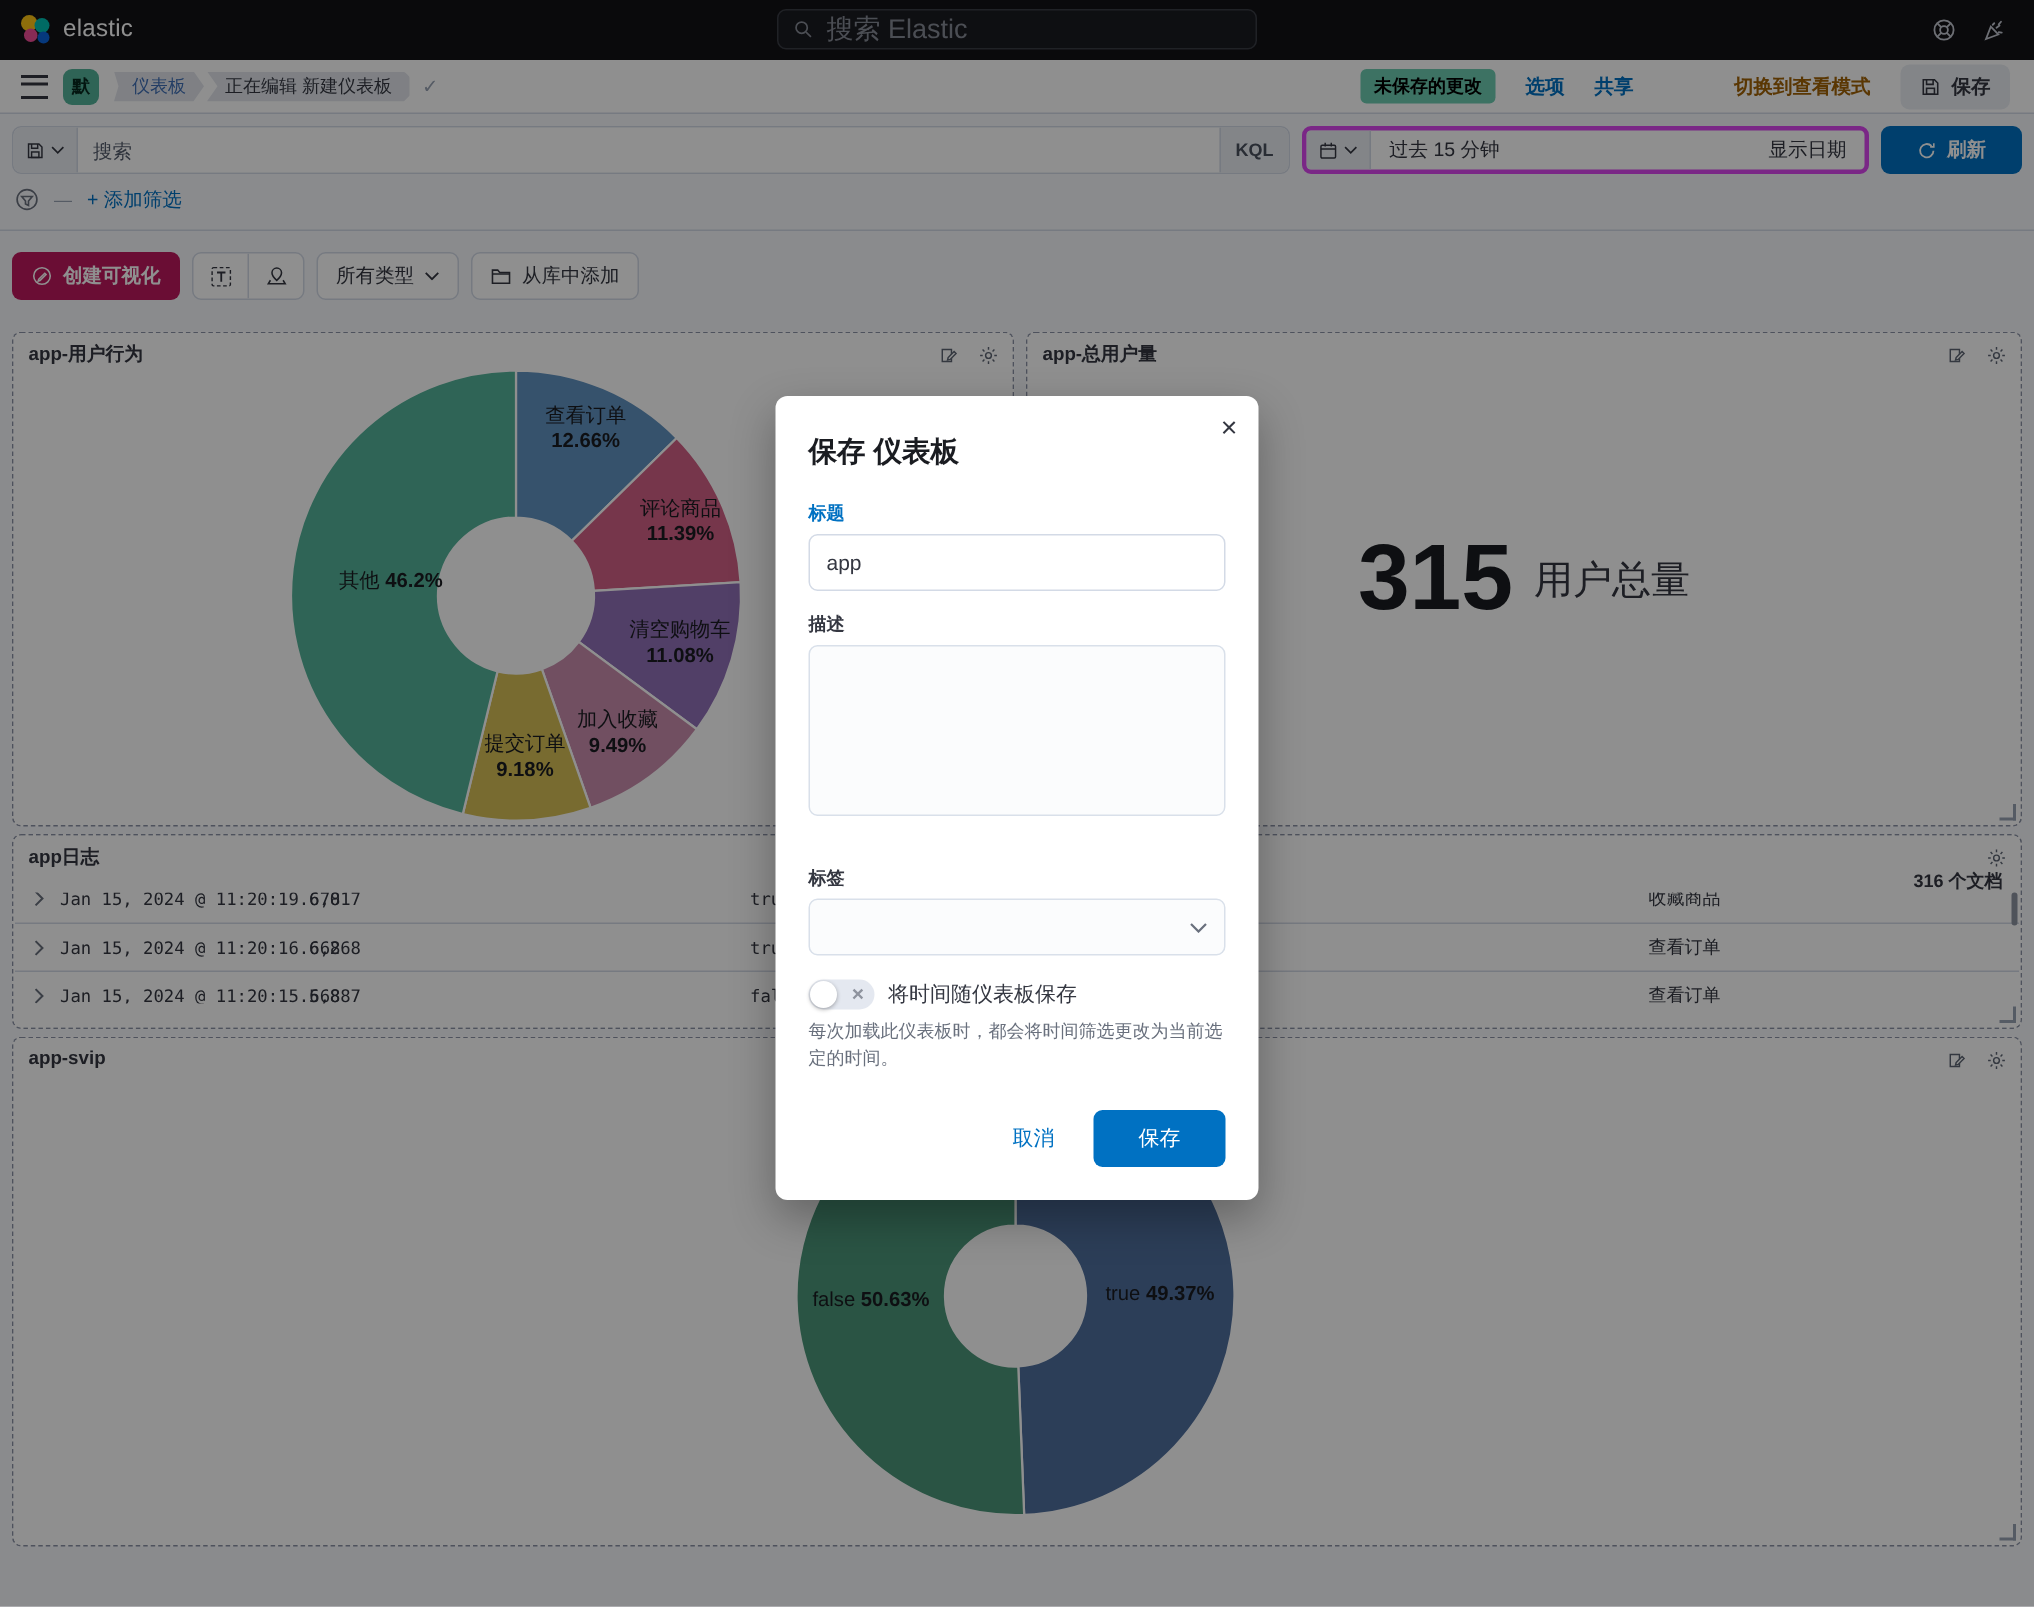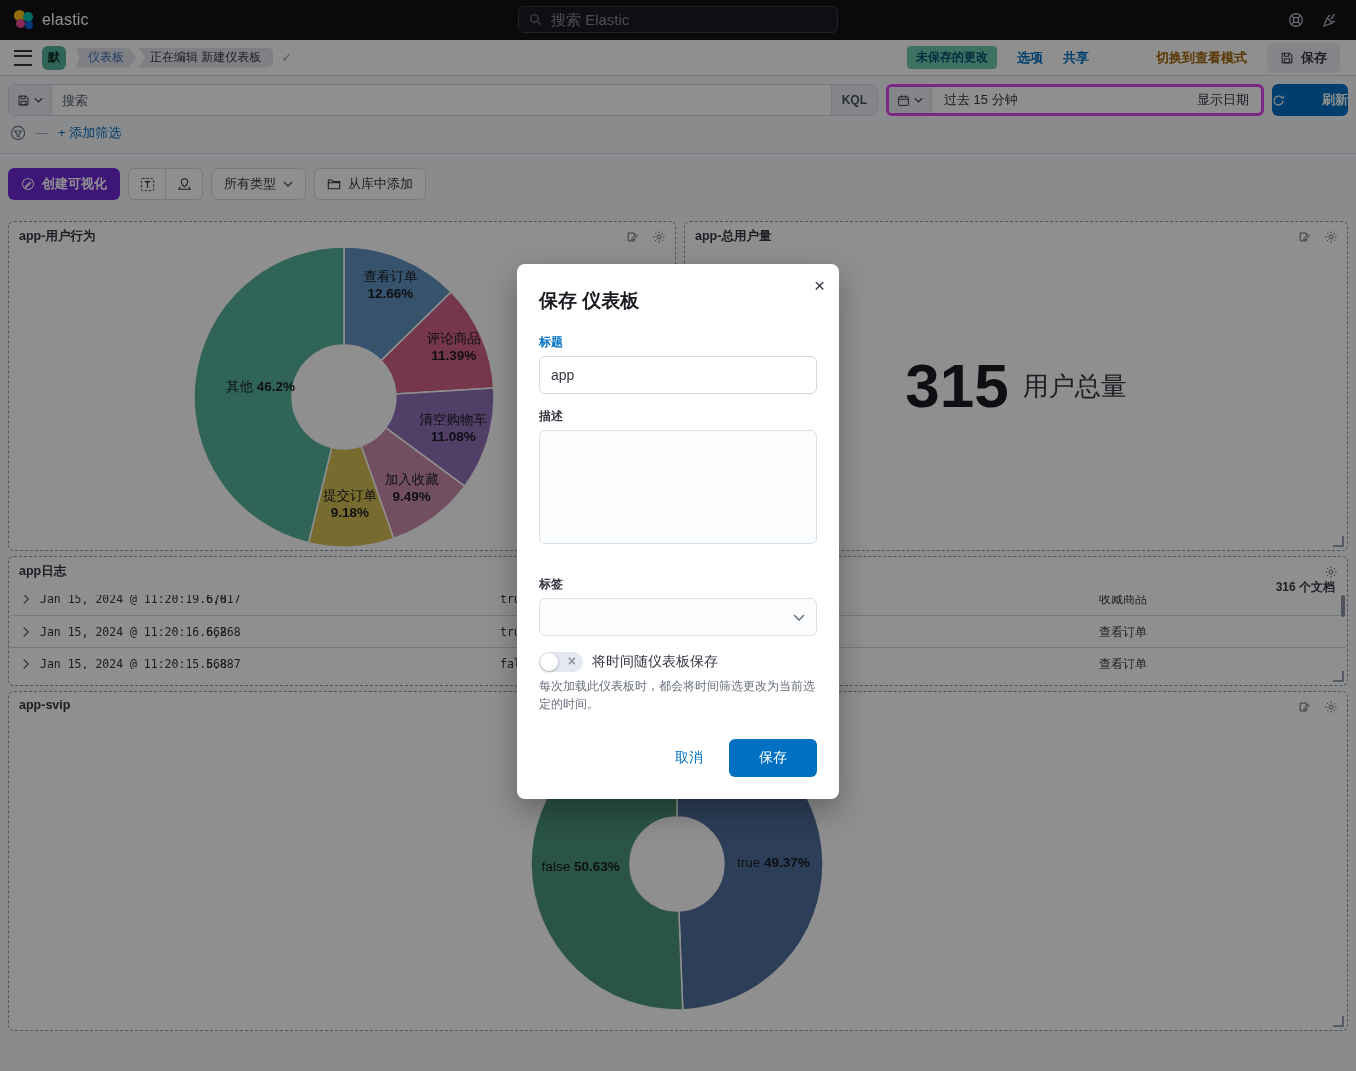--- a/index.html
+++ b/index.html
@@ -13,67 +13,67 @@
   .logo-mark{position:relative;width:20px;height:20px;}
   .logo-mark i{position:absolute;border-radius:50%;}
   .logo-mark .b1{width:11px;height:11px;background:#FEC514;left:0;top:0;}
   .logo-mark .b2{width:10px;height:10px;background:#00BFB3;left:9px;top:2px;}
   .logo-mark .b3{width:9px;height:9px;background:#F04E98;left:2px;top:9px;}
   .logo-mark .b4{width:8px;height:8px;background:#0B64DD;left:11px;top:11px;}
   .brand{color:#fff;font-size:16px;font-weight:400;letter-spacing:.2px;}
   .hdr-search{position:absolute;left:50%;transform:translateX(-50%);top:6px;width:320px;height:27px;
       background:#1a1b20;border:1px solid #3a3d45;border-radius:6px;display:flex;align-items:center;
       gap:7px;padding:0 10px;box-sizing:border-box;}
-  .hdr-search input{background:transparent;border:0;outline:0;color:#d6d9e0;font-size:15px;width:100%;
+  .hdr-search input{background:transparent;border:0;outline:0;color:#d6d9e0;font-size:18px;width:100%;
       font-family:"Liberation Sans",sans-serif;}
   .hdr-search input::placeholder{color:#878b96;}
   .hdr-icons{margin-left:auto;display:flex;gap:18px;margin-right:18px;color:#c3c7d0;}
   .hdr-icons span{cursor:pointer;}
   
   .navbar{position:absolute;left:0;top:40px;width:1356px;height:36px;background:#fff;
       border-bottom:1px solid #D3DAE6;display:flex;align-items:center;padding:0 10px;box-sizing:border-box;z-index:9;}
   .burger{width:18px;height:12px;border-top:2px solid #343741;border-bottom:2px solid #343741;
       position:relative;margin:0 10px 0 4px;cursor:pointer;}
   .burger:after{content:"";position:absolute;left:0;right:0;top:3px;height:2px;background:#343741;}
   .space-badge{width:24px;height:24px;border-radius:6px;background:#54B399;color:#07281e;
       font-size:12px;font-weight:700;display:flex;align-items:center;justify-content:center;cursor:pointer;margin-right:10px;}
   .crumb{height:20px;display:flex;align-items:center;font-size:12px;padding:0 12px;background:#E2E5EC;
       color:#3F6EB4;cursor:pointer;clip-path:polygon(0 0,calc(100% - 7px) 0,100% 50%,calc(100% - 7px) 100%,0 100%,3px 50%);}
   .crumb.current{color:#343741;margin-left:2px;clip-path:polygon(0 0,calc(100% - 4px) 0,100% 20%,100% 80%,calc(100% - 4px) 100%,0 100%,7px 50%);
       border-radius:0 4px 4px 0;}
   .crumb-check{color:#98A2B3;font-size:13px;margin-left:8px;}
   .nav-right{margin-left:auto;display:flex;align-items:center;gap:20px;padding-right:6px;}
-  .badge-unsaved{background:#6DCCB1;color:#0c4a6e;font-size:12px;font-weight:600;border-radius:4px;
+  .badge-unsaved{background:#6DCCB1;color:#000000;font-size:12px;font-weight:600;border-radius:4px;
       padding:3px 9px;}
   .nav-link{color:#0071C2;font-size:13px;font-weight:600;cursor:pointer;}
   .nav-link.disabled{color:#a16207;cursor:default;font-weight:700;margin-left:47px;}
   .btn-savetop{background:#E9EDF3;border-radius:6px;height:30px;display:flex;align-items:center;gap:7px;
       padding:0 13px;color:#343741;font-size:13px;font-weight:600;cursor:pointer;}
   
   .qbar{position:absolute;left:8px;top:84px;width:1340px;height:32px;display:flex;gap:8px;z-index:8;}
   .qsearch{flex:1;display:flex;align-items:stretch;border:1px solid #D3DAE6;border-radius:6px;background:#fff;overflow:hidden;}
   .qprepend{background:#E9EDF3;border-right:1px solid #D3DAE6;display:flex;align-items:center;gap:4px;
       padding:0 8px;color:#343741;cursor:pointer;}
   .qsearch input{border:0;outline:0;flex:1;font-size:13px;padding:0 10px;color:#343741;font-family:"Liberation Sans",sans-serif;}
   .qsearch input::placeholder{color:#555d6d;}
   .kql{background:#E9EDF3;border-left:1px solid #D3DAE6;display:flex;align-items:center;padding:0 10px;
       font-size:12px;font-weight:600;color:#49505e;cursor:pointer;}
   .qdate{width:372px;display:flex;align-items:stretch;border:3px solid #d946ef;border-radius:6px;background:#fff;overflow:hidden;}
   .qdate .range{flex:1;display:flex;align-items:center;font-size:13px;padding:0 12px;cursor:pointer;}
   .showdates{display:flex;align-items:center;font-size:13px;color:#343741;padding:0 12px;cursor:pointer;}
-  .btn-refresh{width:76px;background:#0071C2;border-radius:6px;color:#fff;font-size:13px;font-weight:600;
-      display:flex;align-items:center;justify-content:space-between;gap:7px;cursor:pointer;}
+  .btn-refresh{width:94px;background:#0071C2;border-radius:6px;color:#fff;font-size:13px;font-weight:600;
+      display:flex;align-items:center;justify-content:center;gap:7px;cursor:pointer;}
   .fbar{position:absolute;left:10px;top:122px;height:22px;display:flex;align-items:center;gap:10px;z-index:8;}
   .ficon{color:#69707D;}
   .fdash{color:#98A2B3;font-size:12px;}
   .addfilter{color:#0071C2;font-size:13px;cursor:pointer;}
   .topdivider{position:absolute;left:0;top:153px;width:1356px;border-top:1px solid #D3DAE6;}
   
   .toolbar{position:absolute;left:8px;top:168px;height:32px;display:flex;gap:8px;align-items:stretch;z-index:8;}
-  .btn-primary{background:#6d28d9;color:#fff;border-radius:6px;display:flex;align-items:center;gap:7px;
+  .btn-primary{background:#be185d;color:#fff;border-radius:6px;display:flex;align-items:center;gap:7px;
       padding:0 13px;font-size:13px;font-weight:600;cursor:pointer;}
   .btn-outline{background:#fff;border:1px solid #D3DAE6;border-radius:6px;display:flex;align-items:center;
       gap:7px;padding:0 12px;font-size:13px;color:#343741;cursor:pointer;}
   .icon-group{display:flex;border:1px solid #D3DAE6;border-radius:6px;background:#fff;overflow:hidden;}
   .icon-group .igbtn{width:36px;display:flex;align-items:center;justify-content:center;color:#343741;cursor:pointer;}
   .icon-group .igbtn + .igbtn{border-left:1px solid #D3DAE6;}
   
   .panel{position:absolute;background:#fff;border:1px dashed #8b93a6;border-radius:6px;box-sizing:border-box;}
   .panel-title{position:absolute;left:10px;top:6px;font-size:12.5px;font-weight:700;color:#343741;z-index:3;}
   .panel-icons{position:absolute;right:5px;top:4px;display:flex;gap:4px;color:#5d6573;z-index:3;}

